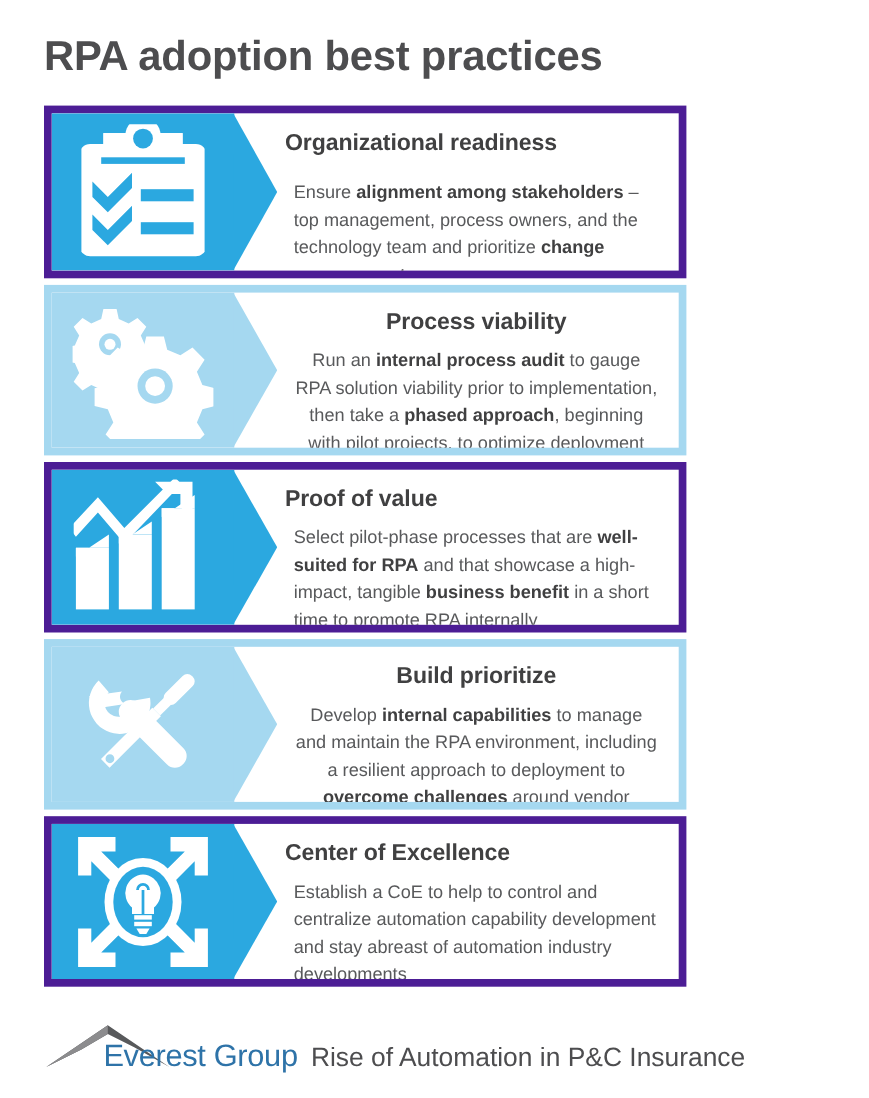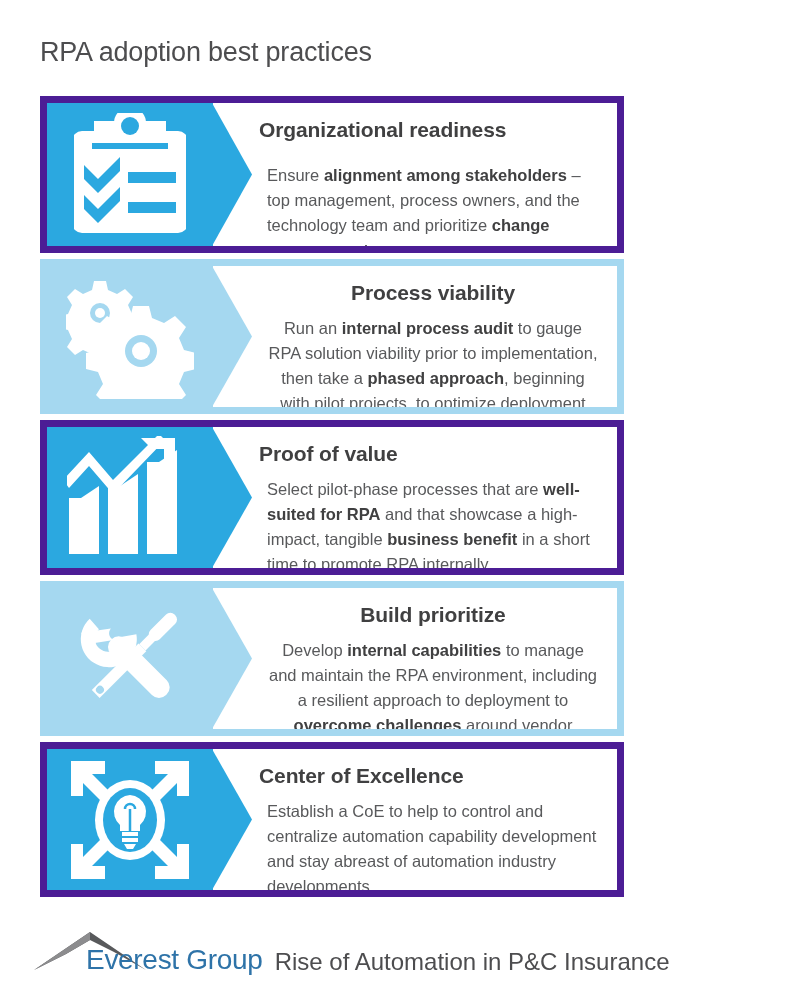--- a/index.html
+++ b/index.html
@@ -26,22 +26,22 @@
   
   .title-block {
     position: absolute;
     left: 40px;
     top: 28px;
     width: 712px;
     height: 62px;
   }
   .page-title {
     margin: 0;
-    font-size: 27px;
-    font-weight: 400;
+    font-size: 38px;
+    font-weight: 700;
     line-height: 48px;
     color: #4d4d4f;
     letter-spacing: -0.2px;
     white-space: nowrap;
   }
 
   
   .cards {
     position: absolute;
     left: 40px;
@@ -125,21 +125,21 @@
     max-width: 512px;
   }
   .card-text b { font-weight: 700; color: #404041; }
 
   
   .card.gap-1 .card-heading { margin-bottom: 18px; }
 
   
   .footer {
     position: absolute;
-    left: 32px;
+    left: 40px;
     bottom: 24px;
     width: 712px;
     height: 60px;
     display: flex;
     align-items: flex-end;
   }
   .logo-wrap {
     display: flex;
     align-items: flex-end;
     gap: 0px;

